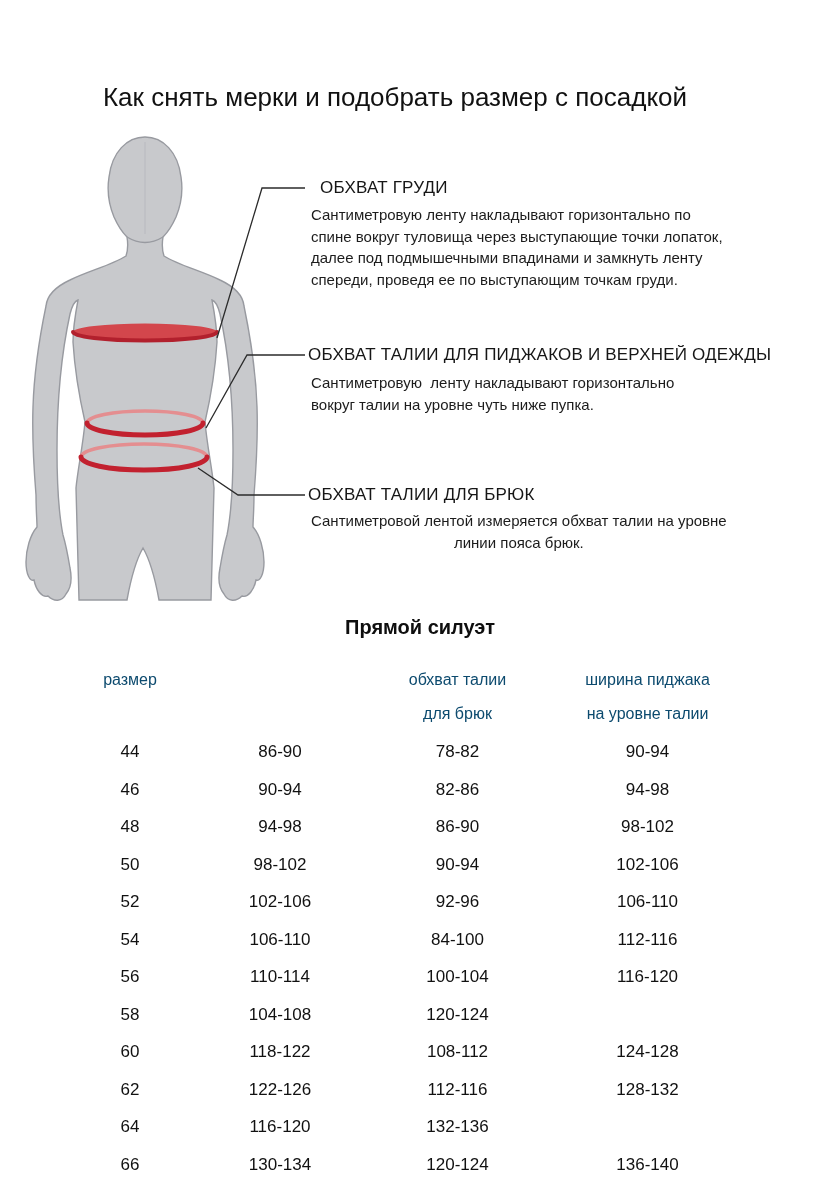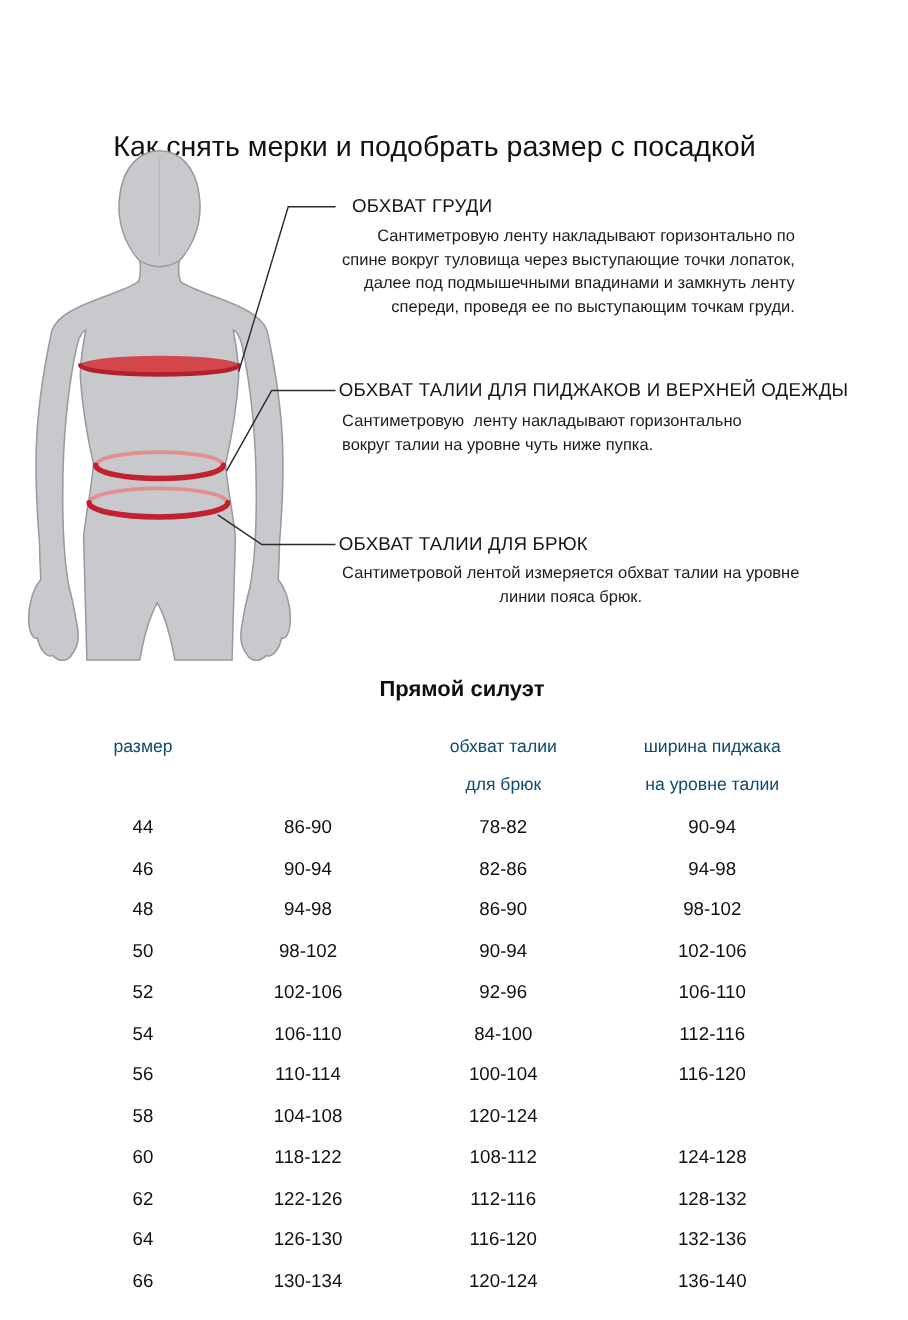--- a/index.html
+++ b/index.html
@@ -3,29 +3,29 @@
 <meta charset="utf-8">
 <style>
   html,body{margin:0;padding:0;background:#ffffff;}
   .page{
     position:relative;width:825px;height:1200px;background:#ffffff;overflow:hidden;
     font-family:"Liberation Sans","DejaVu Sans",sans-serif;color:#151515;
   }
   .abs{position:absolute;}
   .page-title{
     left:30px;top:82px;width:730px;text-align:center;
-    font-size:26px;font-weight:400;color:#111;white-space:nowrap;margin-top:36px;
+    font-size:26px;font-weight:400;color:#111;white-space:nowrap;
   }
   .figure-svg{left:0;top:130px;width:825px;height:475px;}
   .sec-heading{
     left:308px;font-size:17px;font-weight:400;color:#161616;white-space:nowrap;letter-spacing:.2px;
   }
   .sec-body{left:311px;font-size:15px;color:#1c1c1c;}
   .sec-body .body-line{line-height:21.6px;white-space:pre;}
-  .sec1-h{top:178px;margin-left:12px;} .sec1-b{top:204px;text-align:right;}
+  .sec1-h{top:178px;margin-left:12px;} .sec1-b{top:204px;}
   .sec2-h{top:345px;} .sec2-b{top:372px;}
   .sec3-h{top:485px;} .sec3-b{top:510px;text-align:center;}
   .size-table-title{
     left:80px;top:616px;width:680px;text-align:center;
     font-size:20px;font-weight:700;color:#0e0e0e;
   }
   .thead{left:80px;top:665px;width:680px;display:grid;grid-template-columns:100px 200px 155px 225px;}
   .thead .hcell{text-align:center;font-size:16px;color:#0c4a6e;}
   .thead .hline1{height:30px;line-height:30px;}
   .thead .hline2{height:38px;line-height:38px;}
@@ -211,21 +211,20 @@
         <div class="tcell">124-128</div>
       </div>
       <div class="trow">
         <div class="tcell">62</div>
         <div class="tcell">122-126</div>
         <div class="tcell">112-116</div>
         <div class="tcell">128-132</div>
       </div>
       <div class="trow">
         <div class="tcell">64</div>
-        <div class="tcell">126-130</div>
         <div class="tcell">116-120</div>
         <div class="tcell">132-136</div>
       </div>
       <div class="trow">
         <div class="tcell">66</div>
         <div class="tcell">130-134</div>
         <div class="tcell">120-124</div>
         <div class="tcell">136-140</div>
       </div>
     </div>

